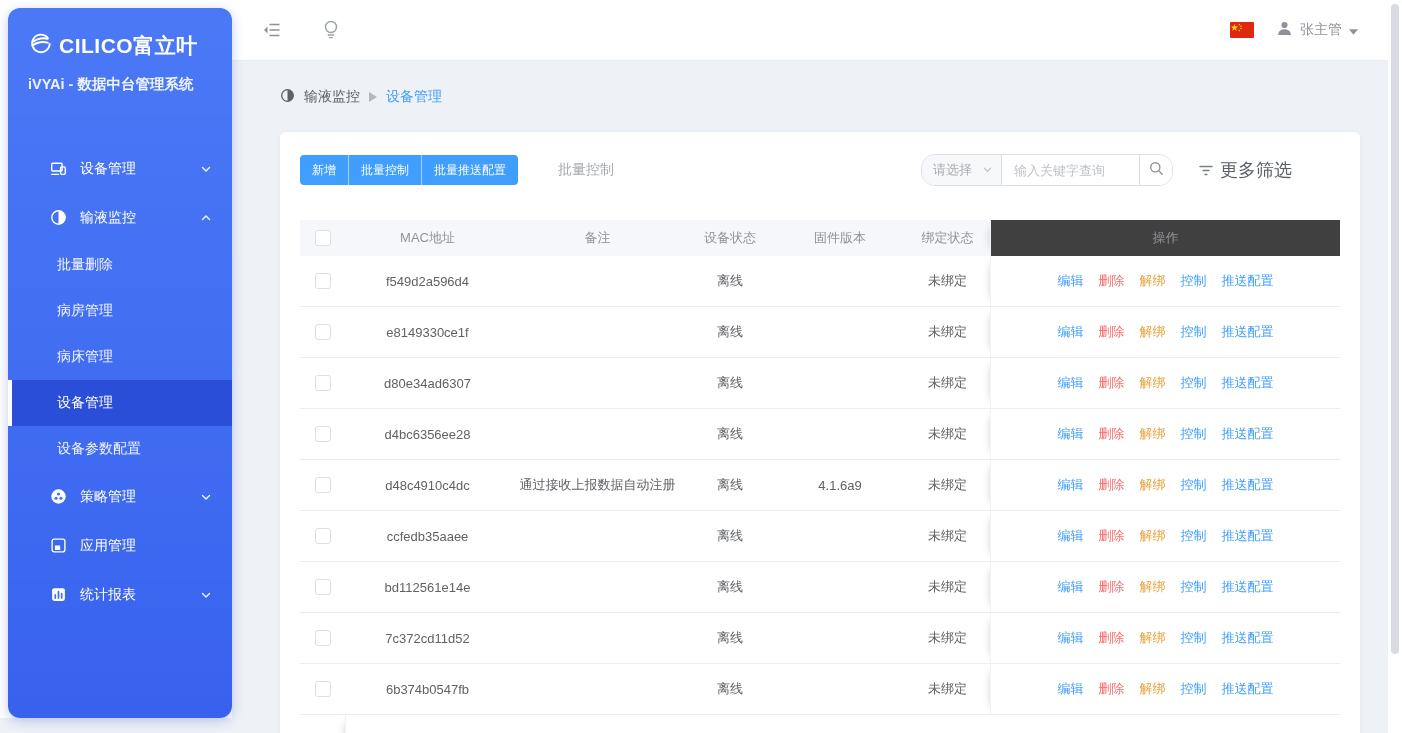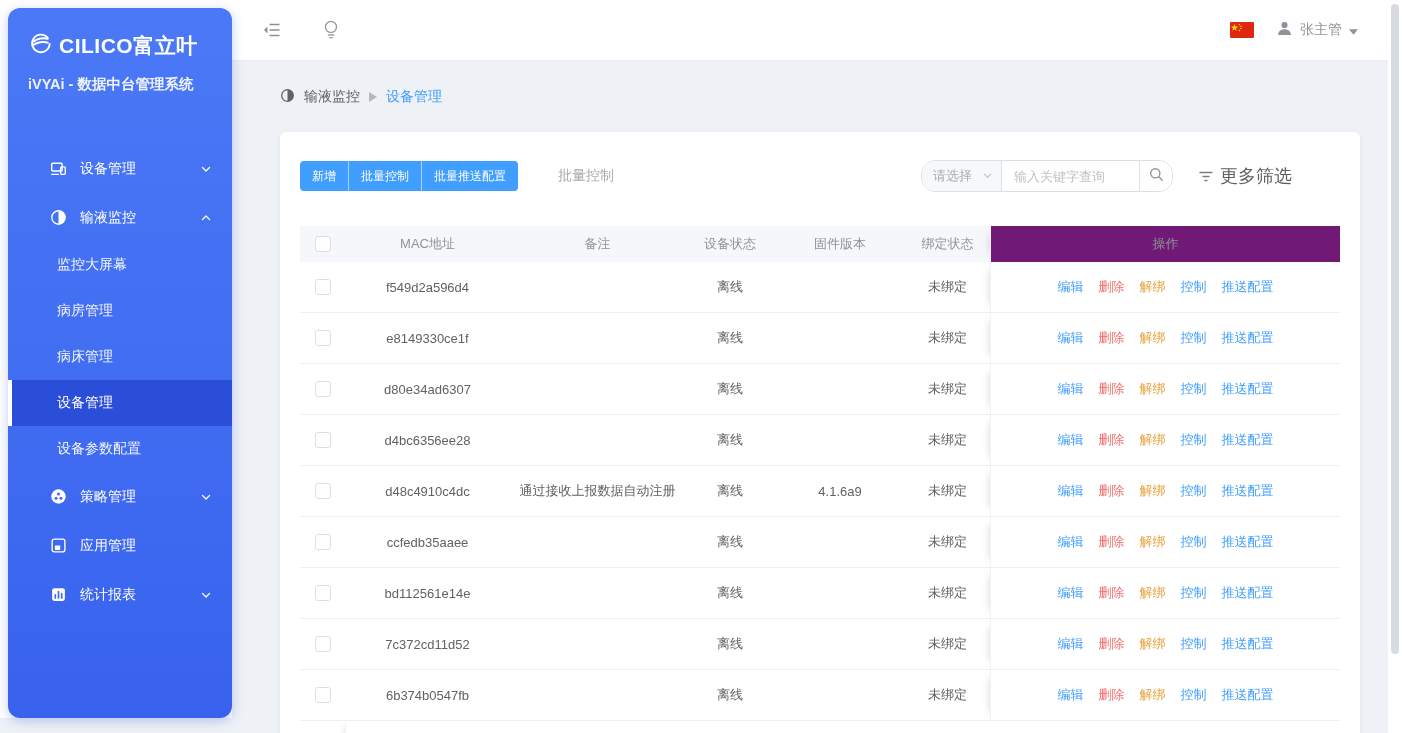--- a/index.html
+++ b/index.html
@@ -36,21 +36,21 @@
   .si.active{background:var(--sidebar-active,#2b4ed8);color:#fff;}
   .si.active::before{content:"";position:absolute;left:0;top:0;bottom:0;width:4px;background:#fff;}
   
   .main{position:absolute;left:232px;top:61px;width:1156px;height:672px;background:#eef1f6;}
   .breadcrumb{position:absolute;left:48px;top:27px;display:flex;align-items:center;gap:9px;font-size:14px;}
   .crumb-section{color:#606266;}
   .crumb-current{color:#409eff;}
   .card{position:absolute;left:48px;top:71px;width:1080px;height:700px;background:#fff;
     border-radius:6px;box-shadow:0 1px 5px rgba(30,60,120,.05);padding:0 20px;box-sizing:border-box;}
   
-  .toolbar{margin-top:28px;height:32px;display:flex;align-items:center;}
+  .toolbar{margin-top:22px;height:32px;display:flex;align-items:center;}
   .btn-group{display:flex;border-radius:4px;overflow:hidden;}
   .btn{height:30px;padding:0 12px;background:var(--primary,#409eff);color:#fff;font-size:12px;
     display:flex;align-items:center;border:none;cursor:pointer;font-family:inherit;}
   .btn + .btn{border-left:1px solid rgba(255,255,255,.55);}
   .batch-delete{margin-left:40px;color:#a8abb2;font-size:14px;cursor:pointer;}
   .search-cluster{margin-left:auto;margin-right:48px;display:flex;align-items:center;}
   .input-group{display:flex;height:32px;border:1px solid #dcdfe6;border-radius:14px;overflow:hidden;background:#fff;box-sizing:border-box;}
   .ig-select{width:80px;box-sizing:border-box;display:flex;align-items:center;justify-content:space-between;
     padding:0 8px 0 11px;background:#f7f8fa;border-right:1px solid #dcdfe6;color:#a8abb2;font-size:13px;cursor:pointer;}
   .ig-input{width:137px;box-sizing:border-box;border:none;outline:none;padding:0 12px;font-size:13px;color:#606266;font-family:inherit;}
@@ -64,21 +64,21 @@
   .t-row.stub{border-bottom:none;}
   .cell{text-align:center;box-sizing:border-box;}
   .col-check{width:45px;}
   .col-mac{width:165px;}
   .col-remark{width:175px;}
   .col-status{width:90px;}
   .col-fw{width:130px;}
   .col-bind{width:85px;}
   .col-ops{flex:1;display:flex;justify-content:center;align-items:center;gap:15px;align-self:stretch;
     box-shadow:-8px 0 8px -8px rgba(0,0,0,.16);border-left:1px solid #f2f3f6;}
-  .t-head .col-ops{background:#701a75;text-align:center;}
+  .t-head .col-ops{background:#404040;text-align:center;}
   .cb{display:block;width:14px;height:14px;border:1px solid #dcdfe6;border-radius:3px;background:#fff;margin:0 auto;cursor:pointer;}
   .act{font-size:13px;text-decoration:none;cursor:pointer;white-space:nowrap;}
   
   .scrollbar{position:absolute;right:0;top:0;width:14px;height:733px;background:#fff;z-index:9;}
   .sb-thumb{position:absolute;left:3px;width:8px;top:4px;height:650px;background:#d8dbe1;border-radius:4px;cursor:pointer;}
   .footer-strip{position:absolute;left:0;top:718px;width:232px;height:15px;background:#eef1f6;}
 </style>
 </head>
 <body>
 
@@ -121,21 +121,21 @@
         </span>
         <span>输液监控</span>
         <span class="chev up">
           <svg width="12" height="12" viewBox="0 0 12 12" fill="none" stroke="#fff" stroke-width="1.4" stroke-linecap="round" stroke-linejoin="round">
             <path d="M2.5 4.5L6 8l3.5-3.5"></path>
           </svg>
         </span>
       </div>
       <div class="submenu">
         <div class="si">
-          <span>监控大屏幕</span>
+          <span>批量删除</span>
         </div>
         <div class="si">
           <span>病房管理</span>
         </div>
         <div class="si">
           <span>病床管理</span>
         </div>
         <div class="si active">
           <span>设备管理</span>
         </div>

